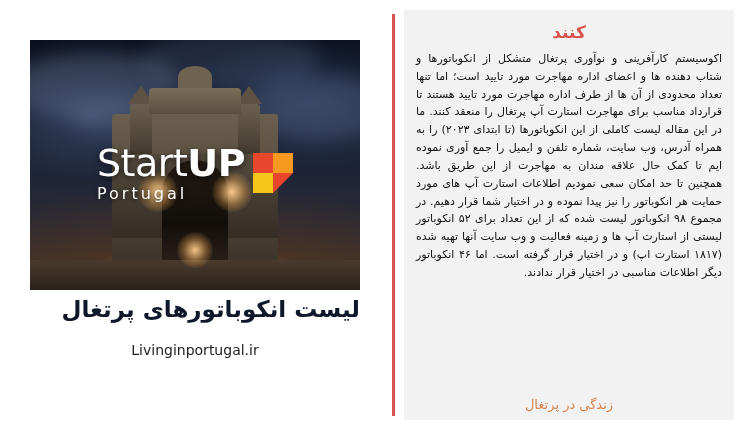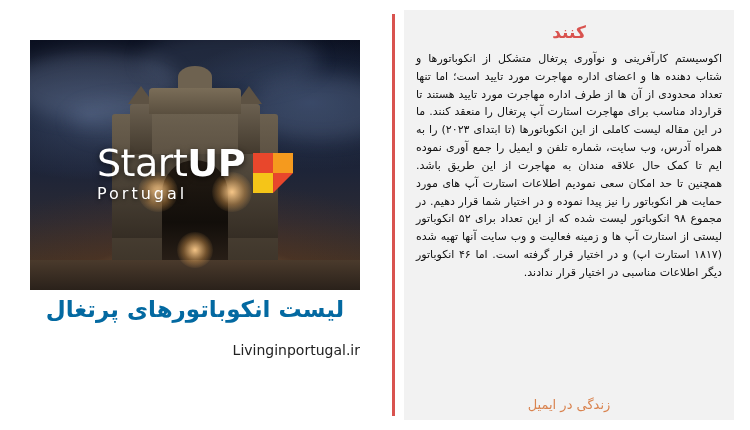--- a/index.html
+++ b/index.html
@@ -197,32 +197,32 @@
   .lm-b { left: 20px; top: 0;  width: 20px; height: 20px; background: #f59a1e; }
   .lm-c { left: 0;  top: 20px; width: 20px; height: 20px; background: #f5c518; }
   .lm-d { left: 20px; top: 20px; width: 20px; height: 20px;
           background: #e8472c; clip-path: polygon(0 0, 100% 0, 0 100%); }
 
   .figure-caption {
     position: absolute;
     left: 30px;
     top: 296px;
     width: 330px;
-    text-align: center;
+    text-align: right;
     font-size: 23px;
     font-weight: 700;
-    color: #0369a1;
+    color: #0f172a;
     direction: rtl;
   }
   .site-credit {
     position: absolute;
     left: 30px;
     top: 342px;
     width: 330px;
-    text-align: right;
+    text-align: center;
     font-size: 14px;
     color: #222222;
     direction: ltr;
     font-family: "DejaVu Sans", "Liberation Sans", sans-serif;
   }
 
   
   .divider {
     position: absolute;
     left: 392px;
@@ -316,16 +316,16 @@
 
     <div class="figure-caption">لیست انکوباتورهای پرتغال</div>
     <div class="site-credit">Livinginportugal.ir</div>
   </div>
 
   <div class="divider"></div>
 
   <div class="right-col">
     <div class="summary-title">کنند</div>
     <div class="summary-body">اکوسیستم کارآفرینی و نوآوری پرتغال متشکل از انکوباتورها و شتاب دهنده ها و اعضای اداره مهاجرت مورد تایید است؛ اما تنها تعداد محدودی از آن ها از طرف اداره مهاجرت مورد تایید هستند تا قرارداد مناسب برای مهاجرت استارت آپ پرتغال را منعقد کنند. ما در این مقاله لیست کاملی از این انکوباتورها (تا ابتدای ۲۰۲۳) را به همراه آدرس، وب سایت، شماره تلفن و ایمیل را جمع آوری نموده ایم تا کمک حال علاقه مندان به مهاجرت از این طریق باشد. همچنین تا حد امکان سعی نمودیم اطلاعات استارت آپ های مورد حمایت هر انکوباتور را نیز پیدا نموده و در اختیار شما قرار دهیم. در مجموع ۹۸ انکوباتور لیست شده که از این تعداد برای ۵۲ انکوباتور لیستی از استارت آپ ها و زمینه فعالیت و وب سایت آنها تهیه شده (۱۸۱۷ استارت اپ) و در اختیار قرار گرفته است. اما ۴۶ انکوباتور دیگر اطلاعات مناسبی در اختیار قرار ندادند.</div>
-    <div class="summary-footer">زندگی در ایمیل</div>
+    <div class="summary-footer">زندگی در پرتغال</div>
   </div>
 
 </div>
 
 </body></html>

